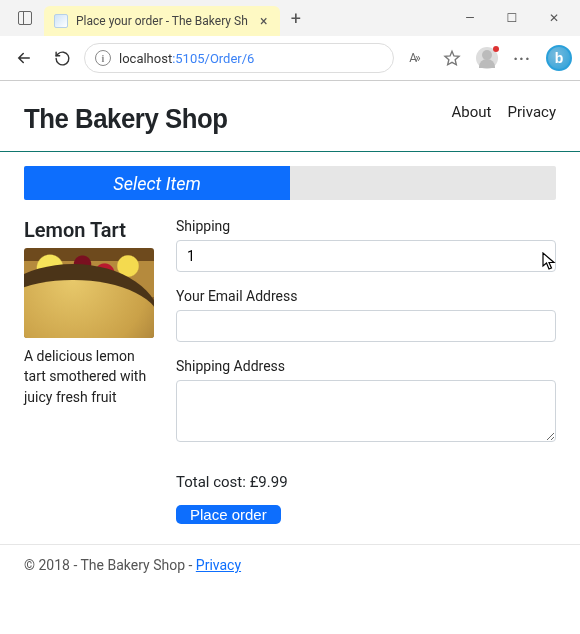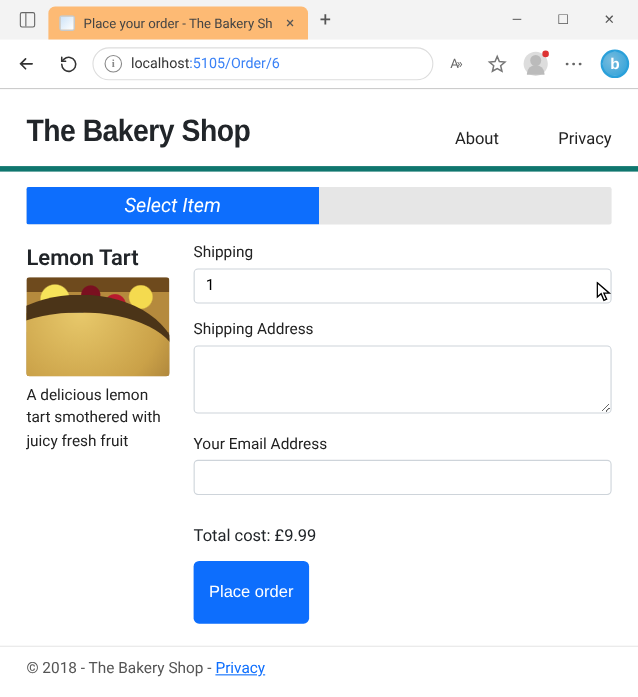--- a/index.html
+++ b/index.html
@@ -35,21 +35,21 @@
     .tab-spacer-left .sq::after {
       content: "";
       position: absolute;
       top: 0; bottom: 0; left: 4px;
       width: 1px;
       background: #666;
     }
     .tab {
       display: flex;
       align-items: center;
-      background: #fdba74;
+      background: #fef9c3;
       height: 30px;
       border-radius: 6px 6px 0 0;
       padding: 0 8px 0 10px;
       gap: 8px;
       min-width: 230px;
       max-width: 240px;
       font-size: 12px;
       color: #444;
       margin-top: 6px;
     }
@@ -173,38 +173,38 @@
       color:#fff; font-weight:bold; font-size:14px;
       font-family: Arial;
     }
 
     
     .page {
       padding: 12px 24px 20px;
     }
     .site-header {
       display: flex;
-      align-items: flex-end;
+      align-items: flex-start;
       justify-content: space-between;
       padding: 10px 0 16px;
-      border-bottom: 5px solid #0f766e;
+      border-bottom: 1px solid #0f766e;
       margin: 0 -24px 14px;
       padding-left: 24px; padding-right: 24px;
     }
     .brand {
       font-family: "Arial Black","Segoe UI",sans-serif;
       font-stretch: condensed;
       font-weight: 900;
       font-size: 28px;
       letter-spacing: -0.5px;
       transform: scaleX(0.92);
       transform-origin: left center;
     }
     .nav-links { display: flex; gap: 16px; font-size: 15px; }
-    .nav-links a { color: #222; text-decoration: none; cursor: pointer; margin-left: 38px; }
+    .nav-links a { color: #222; text-decoration: none; cursor: pointer; }
 
     .progress-bar {
       display: flex;
       height: 34px;
       background: #e6e6e6;
       border-radius: 2px;
       overflow: hidden;
       margin-bottom: 18px;
       font-style: italic;
     }
@@ -262,21 +262,21 @@
       background: #fff;
     }
     input[type=number].form-control { padding-right: 4px; }
     textarea.form-control { height: 62px; resize: both; }
     .total-row { font-size: 15px; margin: 28px 0 14px; }
     .btn-primary {
       background: #0d6efd;
       color: #fff;
       border: none;
       border-radius: 5px;
-      padding: 20px 14px;
+      padding: 1px 14px;
       font-size: 15px;
       cursor: pointer;
     }
 
     .footer {
       border-top: 1px solid #e6e6e6;
       margin: 20px -24px 0;
       padding: 12px 24px 0;
       font-size: 14px; color: #555;
     }
@@ -365,27 +365,27 @@
 
     <div class="form-col">
       <div class="form-group" style="position:relative;">
         <label class="form-label">Shipping</label>
         <input type="number" class="form-control" value="1" style="">
         <svg class="cursor" style="left:366px;top:34px;" width="16" height="20" viewBox="0 0 16 20">
             <path d="M1 1 L1 14 L4.5 11 L7 17 L9.5 16 L7 10.5 L12 10.5 Z" fill="#fff" stroke="#000" stroke-width="1.2"></path>
           </svg>
       </div>
       <div class="form-group">
+        <label class="form-label">Your Email Address</label>
+        <input type="text" class="form-control" value="" style="">
+      </div>
+      <div class="form-group">
         <label class="form-label">Shipping Address</label>
         <textarea class="form-control" style=""></textarea>
       </div>
-      <div class="form-group">
-        <label class="form-label">Your Email Address</label>
-        <input type="text" class="form-control" value="" style="">
-      </div>
       <div class="total-row">
         <span>Total cost: </span><span>£9.99</span>
       </div>
       <button class="btn-primary">Place order</button>
     </div>
   </div>
 
   <div class="footer">
     <span>© 2018 - The Bakery Shop - </span><a>Privacy</a>
   </div>

